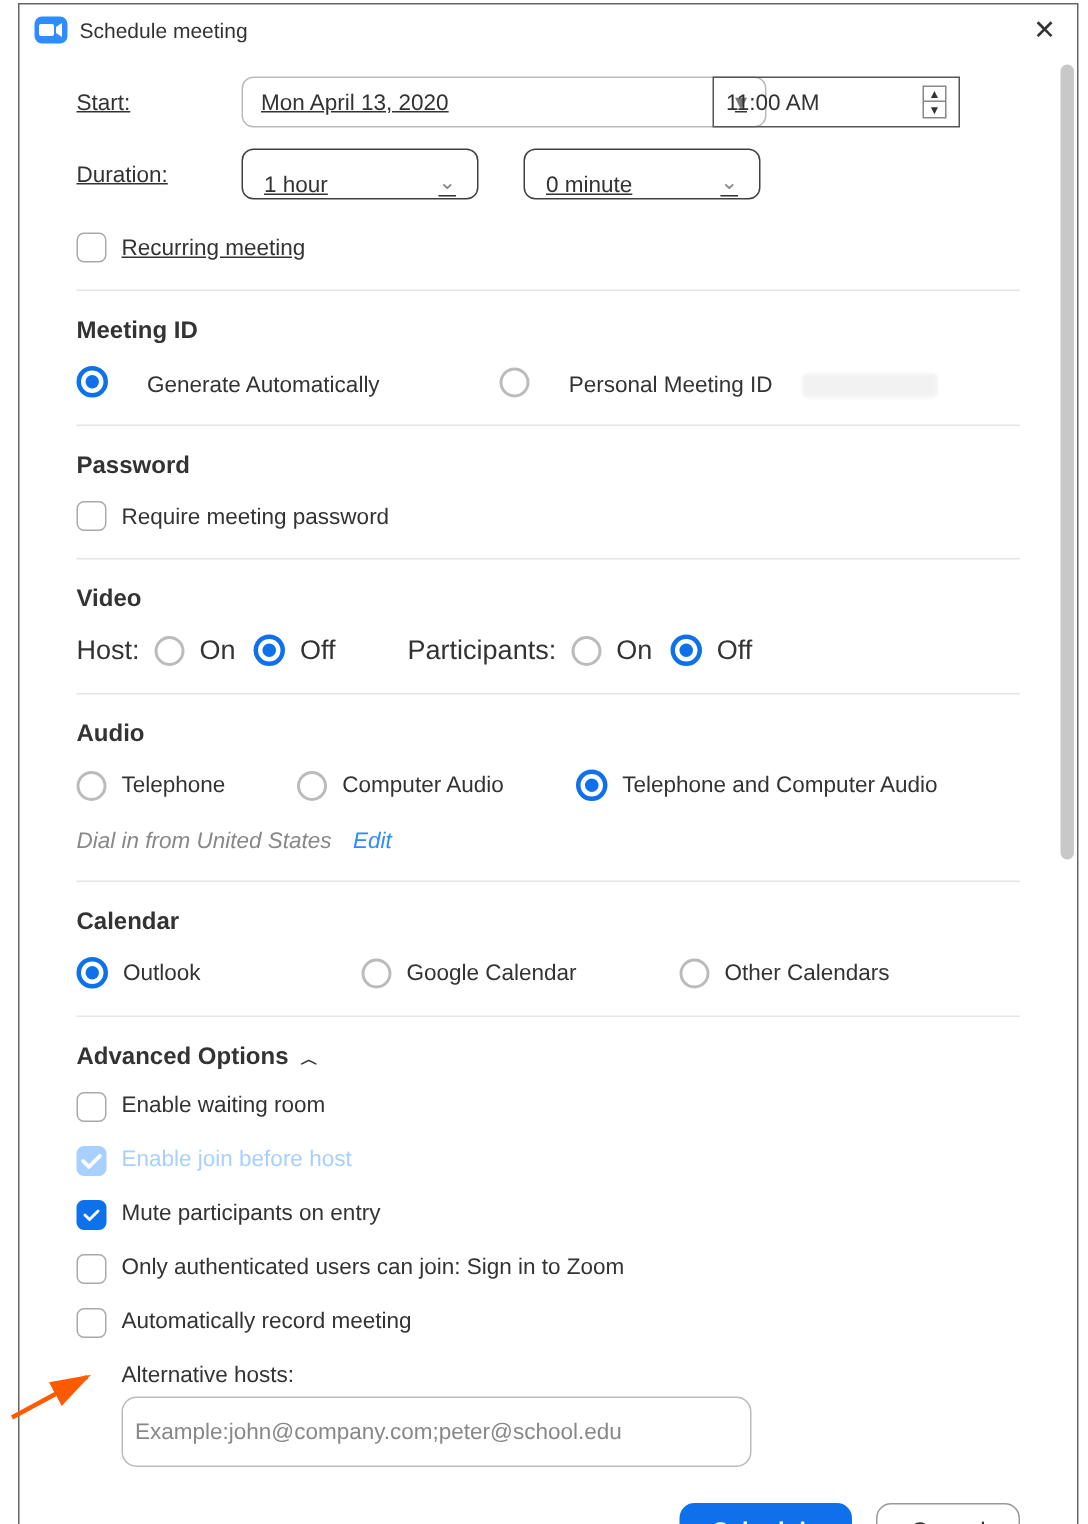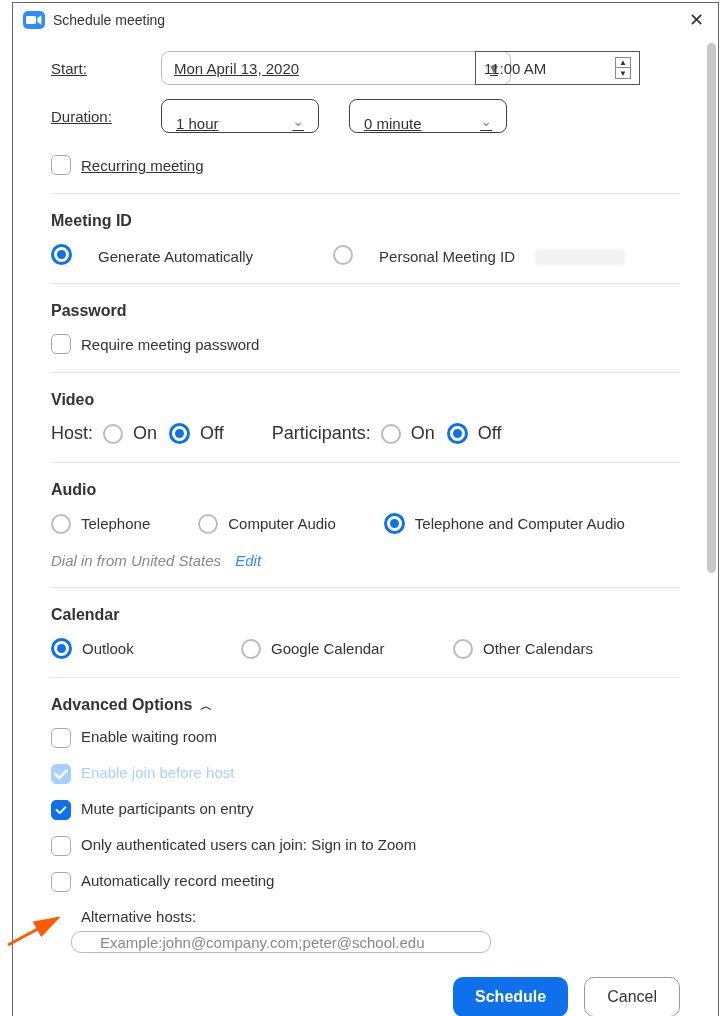--- a/index.html
+++ b/index.html
@@ -35,21 +35,21 @@
   .radio { width: 20px; height: 20px; border: 2px solid #bbb; border-radius: 50%; margin-right: 10px; cursor: pointer; display:flex; align-items:center; justify-content:center;}
   .radio.selected-thick { border: 3px solid #0e71eb; width: 21px; height: 21px; }
   .radio.selected-thick::after { content:""; width: 9px; height: 9px; background:#0e71eb; border-radius:50%; }
   .pmi-blur { display:inline-block; width: 90px; height: 16px; background: #f2f2f2; border-radius: 3px; filter: blur(1px); margin-left: 4px;}
   .inline-label { font-size: 18px; margin-right: 8px; }
   .muted { color: #888; }
   .link { color: #2d8cff; cursor:pointer; margin-left: 10px;}
   .options-list > div { display:flex; align-items:flex-start; margin-bottom: 16px; }
   .disabled-text { color: #a8d0ff; }
   .alt-host-label { margin-left: 30px; font-size: 15px; margin-bottom: 6px;}
-  .alt-input { margin-left: 20px; width: 420px; height: 22px; border: 1px solid #bbb; border-radius: 10px; padding: 0 28px; font-size: 15px; color: #888; display:flex; align-items:center;}
+  .alt-input { margin-left: 30px; width: 420px; height: 47px; border: 1px solid #bbb; border-radius: 10px; padding: 0 8px; font-size: 15px; color: #888; display:flex; align-items:center;}
   .footer { display:flex; justify-content:flex-end; padding: 24px 38px 0 0; gap: 16px;}
   .btn { height: 40px; padding: 0 22px; border-radius: 10px; font-size: 16px; cursor:pointer; display:flex; align-items:center; justify-content:center;}
   .btn-primary { background: #0e71eb; color: #fff; font-weight:600; }
   .btn-secondary { background: #fff; color: #333; border: 1px solid #999; }
   .arrow-annotation { position: absolute; left: -10px; top: 897px; }
   .scrollbar { position:absolute; right: 2px; top: 40px; width: 9px; height: 530px; background:#c8c8c8; border-radius: 5px;}
   .chev { display:inline-block;}
   .chev-down::after { content:"▾"; font-size:16px; color:#777;}
   .chev-sm::after { content:"⌄"; font-size: 14px; color:#888; position:relative; top:-3px;}
 </style>

